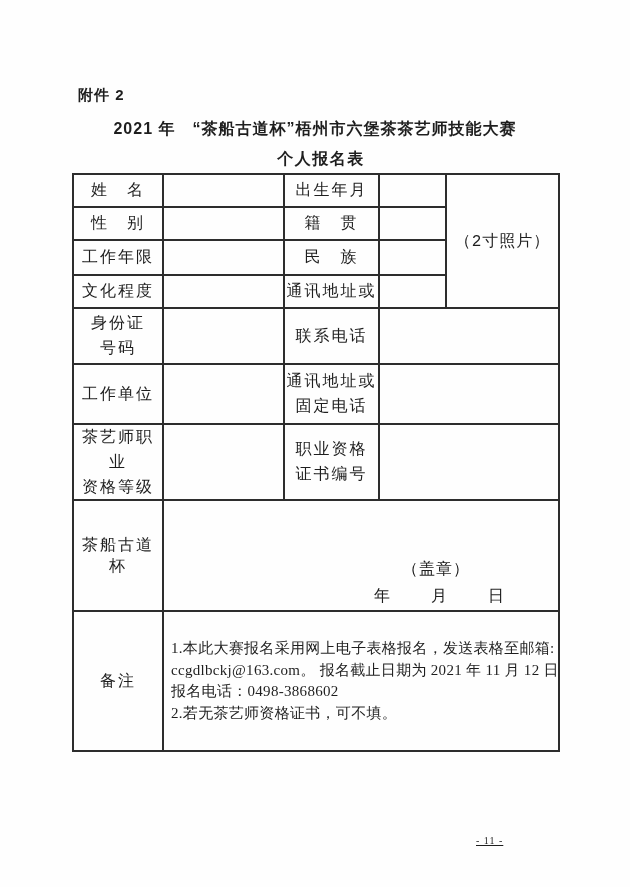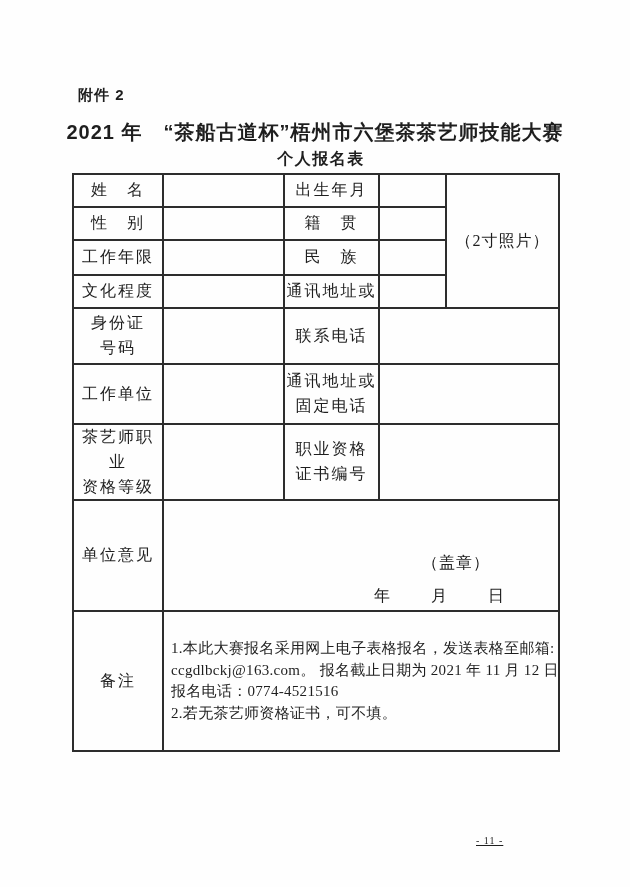--- a/index.html
+++ b/index.html
@@ -25,21 +25,21 @@
     letter-spacing: 1px;
   }
   .title {
     position: absolute;
     left: 0;
     top: 119px;
     width: 630px;
     text-align: center;
     font-family: "Liberation Sans", sans-serif;
     font-weight: bold;
-    font-size: 20px;
+    font-size: 16px;
     letter-spacing: 1px;
   }
   .subtitle {
     position: absolute;
     left: 6px;
     top: 149px;
     width: 630px;
     text-align: center;
     font-family: "Liberation Sans", sans-serif;
     font-weight: bold;
@@ -63,29 +63,29 @@
   }
   td.lbl {
     text-align: center;
     letter-spacing: 2px;
   }
   td.lbl .ln { line-height: 1.55; }
   td.photo {
     text-align: center;
     font-size: 15px;
     letter-spacing: 1px;
+    font-family: Liberation Mono, monospace;
   }
   td.opinion-cell { position: relative; }
   .seal {
     position: absolute;
     left: 238px;
-    top: 52px;
-    font-size: 16px;
-    letter-spacing: 1px;
-    margin-left: 20px;
+    top: 58px;
+    font-size: 16px;
+    letter-spacing: 1px;
   }
   .dateline {
     position: absolute;
     left: 210px;
     top: 85px;
     font-size: 16px;
     letter-spacing: 3px;
   }
   td.remark-cell {
     padding: 6px 4px 6px 7px;
@@ -177,33 +177,33 @@
         <div class="ln">资格等级</div>
       </td>
       <td></td>
       <td class="lbl">
         <div class="ln">职业资格</div>
         <div class="ln">证书编号</div>
       </td>
       <td colspan="2"></td>
     </tr>
     <tr style="height:111px">
-      <td class="lbl">单位意见</td>
+      <td class="lbl">茶船古道杯</td>
       <td colspan="4" class="opinion-cell">
         <div class="seal">（盖章）</div>
         <div class="dateline">年　　月　　日</div>
       </td>
     </tr>
     <tr style="height:140px">
       <td class="lbl">备注</td>
       <td colspan="4" class="remark-cell">
         <div class="remark-lines">
           <div class="rl">1.本此大赛报名采用网上电子表格报名，发送表格至邮箱:</div>
           <div class="rl">ccgdlbckj@163.com。 报名截止日期为 2021 年 11 月 12 日。</div>
-          <div class="rl">报名电话：0774-4521516</div>
+          <div class="rl">报名电话：0498-3868602</div>
           <div class="rl">2.若无茶艺师资格证书，可不填。</div>
         </div>
       </td>
     </tr>
   </tbody>
     </table>
 
   <div class="page-number">- 11 -</div>
 
 </div>

